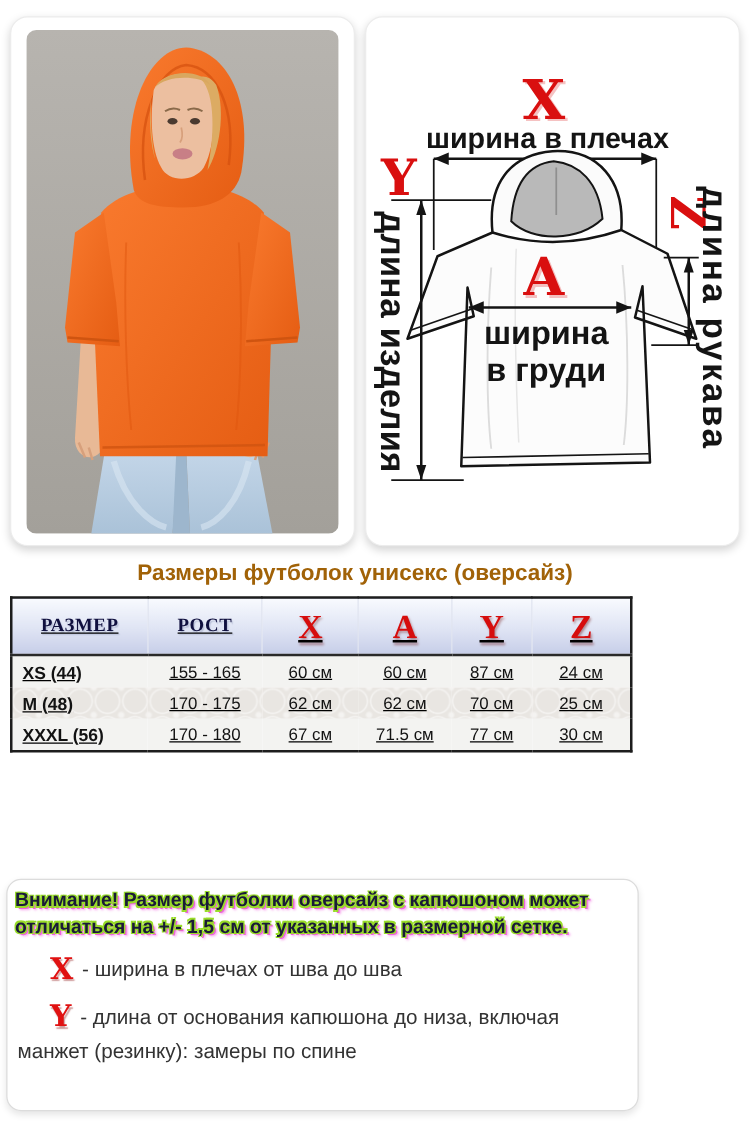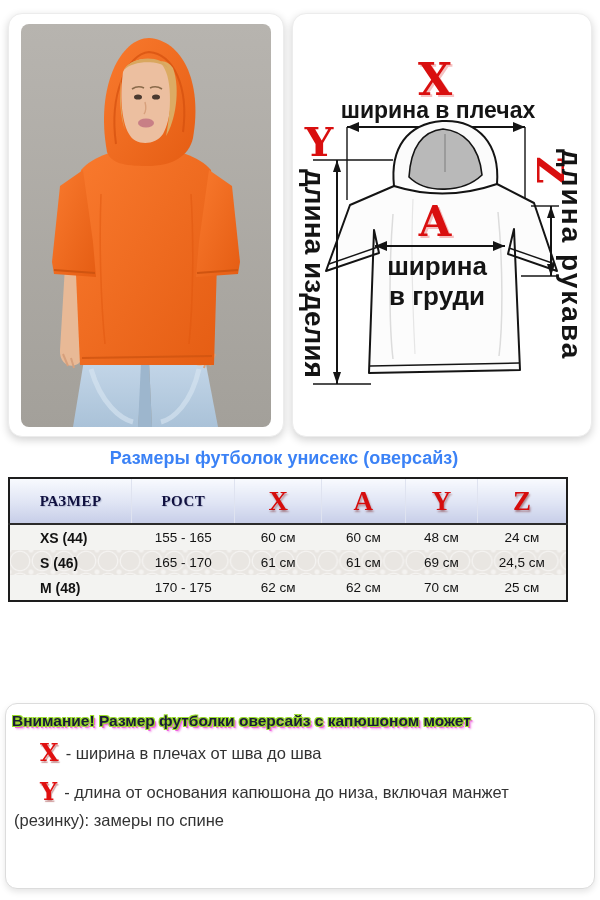--- a/index.html
+++ b/index.html
@@ -17,27 +17,28 @@
   #card-photo { left:8px; top:13px; width:276px; height:424px; }
   .photo-wrap {
     position:absolute; left:12px; top:10px; width:250px; height:403px;
     border-radius:8px; overflow:hidden;
   }
   #card-diagram { left:292px; top:13px; width:300px; height:424px; }
   #card-diagram svg { position:absolute; left:0; top:0; }
 
   .page-title {
     position:absolute; top:448px; left:0; width:568px; text-align:center;
-    font-size:18px; font-weight:bold; color:#3b82f6;
+    font-size:18px; font-weight:bold; color:#a16207;
   }
 
   table.size-table {
-    position:absolute; left:8px; top:477px; width:560px;
+    position:absolute; left:8px; top:477px; width:498px;
     border-collapse:collapse; table-layout:fixed;
     border:2px solid #1d1d1d;
+    text-decoration:underline;
   }
   .size-table thead th {
     height:44px;
     background:linear-gradient(#f8fafe 0%, #dfe4f4 55%, #c7cee8 100%);
     border-right:1px solid #dfe3f0;
     border-bottom:2px solid #2a2a2a;
     padding:0;
   }
   .size-table thead th:last-child { border-right:none; }
   th.h-text {
@@ -45,34 +46,34 @@
     color:#10103f; letter-spacing:.5px; text-shadow:1px 1px 1px #b9c0d8;
   }
   th.h-letter {
     font-family:"Liberation Serif", serif; font-size:27px; font-weight:bold;
     color:#d60d0d; text-shadow:1px 2px 2px rgba(110,20,20,.45);
   }
   .size-table tbody td {
     height:25px; font-size:13.5px; color:#121212; text-align:center; padding:0;
   }
   .size-table tbody td.c-size {
-    text-align:left; padding-left:30px; font-weight:bold; font-size:14px;
+    text-align:left; padding-left:8px; font-weight:bold; font-size:14px;
   }
   .size-table tbody tr:nth-child(odd)  { background:#f3f3f1; }
   .size-table tbody tr:nth-child(even) {
     background-color:#e9e6e2;
     background-image:
       radial-gradient(circle, rgba(255,255,255,0) 55%, rgba(255,255,255,.55) 62%, rgba(255,255,255,0) 70%),
       radial-gradient(circle, rgba(255,255,255,.5) 10%, rgba(255,255,255,0) 22%);
     background-size:22px 22px, 22px 22px;
     background-position:0 0, 11px 11px;
   }
 
   .bottom-card {
-    position:absolute; left:5px; top:703px; width:590px; height:186px;
+    position:absolute; left:5px; top:703px; width:506px; height:186px;
     background:#fff; border:1px solid #dcdcdc; border-radius:12px;
     box-shadow:0 3px 6px rgba(0,0,0,.10);
     box-sizing:border-box; padding:6px 8px 0 6px;
   }
   .warning {
     font-weight:bold; font-size:15.5px; line-height:1.38; color:#1a1a38;
     text-shadow:
       -1px -1px 0 #98dc28, 1px -1px 0 #98dc28,
       -1px 1px 0 #98dc28, 1px 1px 0 #98dc28,
       2px 2px 0 #ef62df, 3px 3px 2px rgba(239,98,223,.65);
@@ -243,43 +244,44 @@
         <th class="h-letter">Y</th>
         <th class="h-letter">Z</th>
       </tr>
   </thead>
   <tbody>
       <tr>
         <td class="c-size">XS (44)</td>
         <td>155 - 165</td>
         <td>60 см</td>
         <td>60 см</td>
-        <td>48 см</td>
+        <td>87 см</td>
         <td>24 см</td>
-      </tr>
-      <tr>
-        <td class="c-size">S (46)</td>
-        <td>165 - 170</td>
-        <td>61 см</td>
-        <td>61 см</td>
-        <td>69 см</td>
-        <td>24,5 см</td>
       </tr>
       <tr>
         <td class="c-size">M (48)</td>
         <td>170 - 175</td>
         <td>62 см</td>
         <td>62 см</td>
         <td>70 см</td>
         <td>25 см</td>
       </tr>
+      <tr>
+        <td class="c-size">XXXL (56)</td>
+        <td>170 - 180</td>
+        <td>67 см</td>
+        <td>71.5 см</td>
+        <td>77 см</td>
+        <td>30 см</td>
+      </tr>
     </tbody>
 </table>
 
 <div class="bottom-card">
   <div class="warning">
     <div>Внимание! Размер футболки оверсайз с капюшоном может</div>
+    <div>отличаться на +/- 1,5 см от указанных в размерной сетке.</div>
   </div>
   <div class="legend">
       <div class="legend-item"><span class="legend-letter">X</span><span>- ширина в плечах от шва до шва</span></div>
       <div class="legend-item"><span class="legend-letter">Y</span><span>- длина от основания капюшона до низа, включая манжет (резинку): замеры по спине</span></div>
     </div>
 </div>
 
 </body></html>

